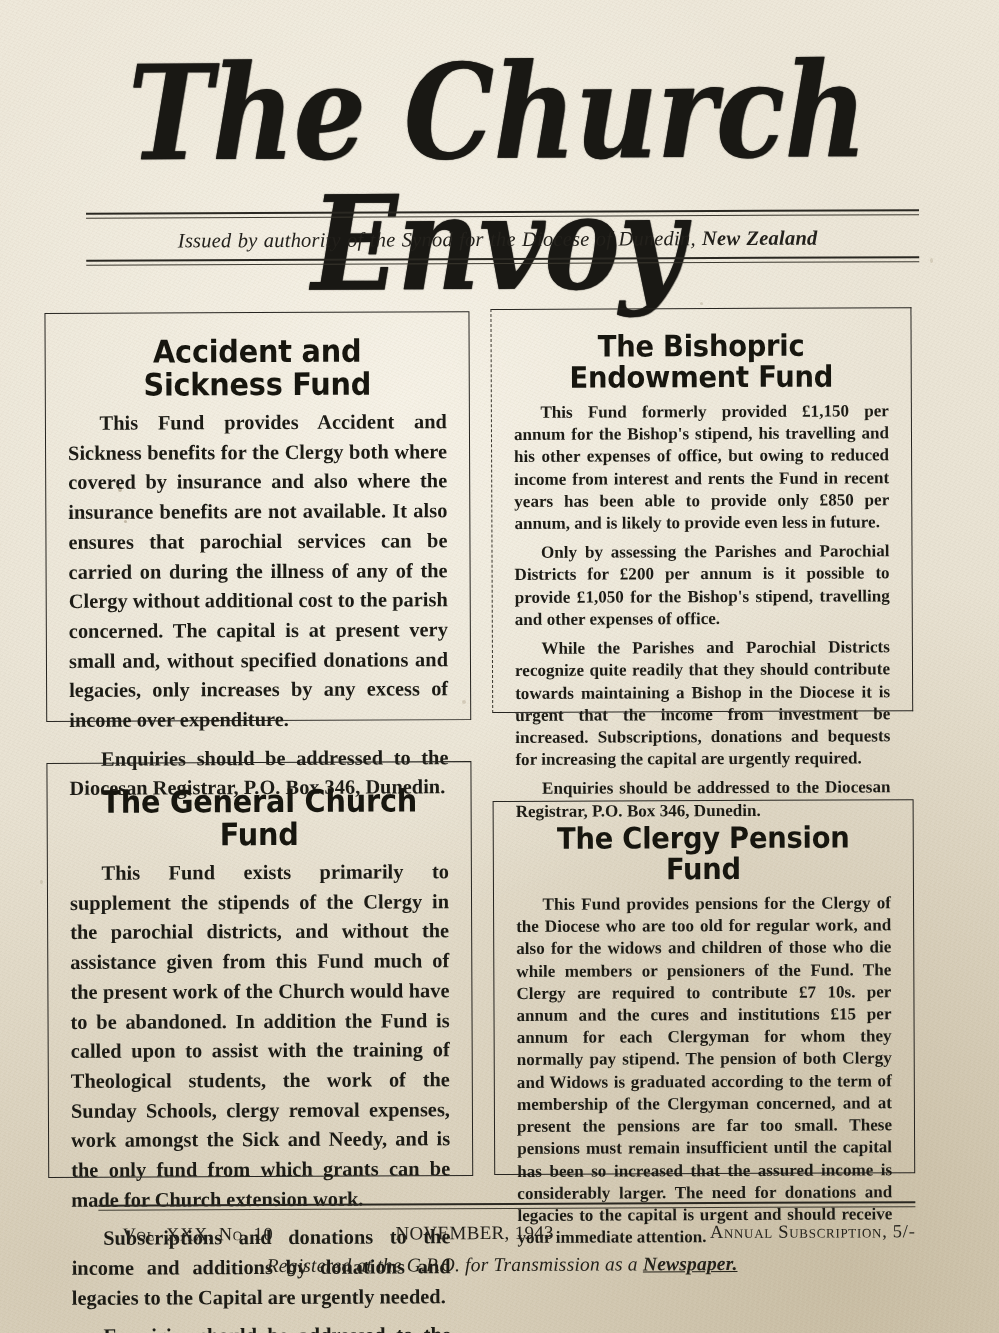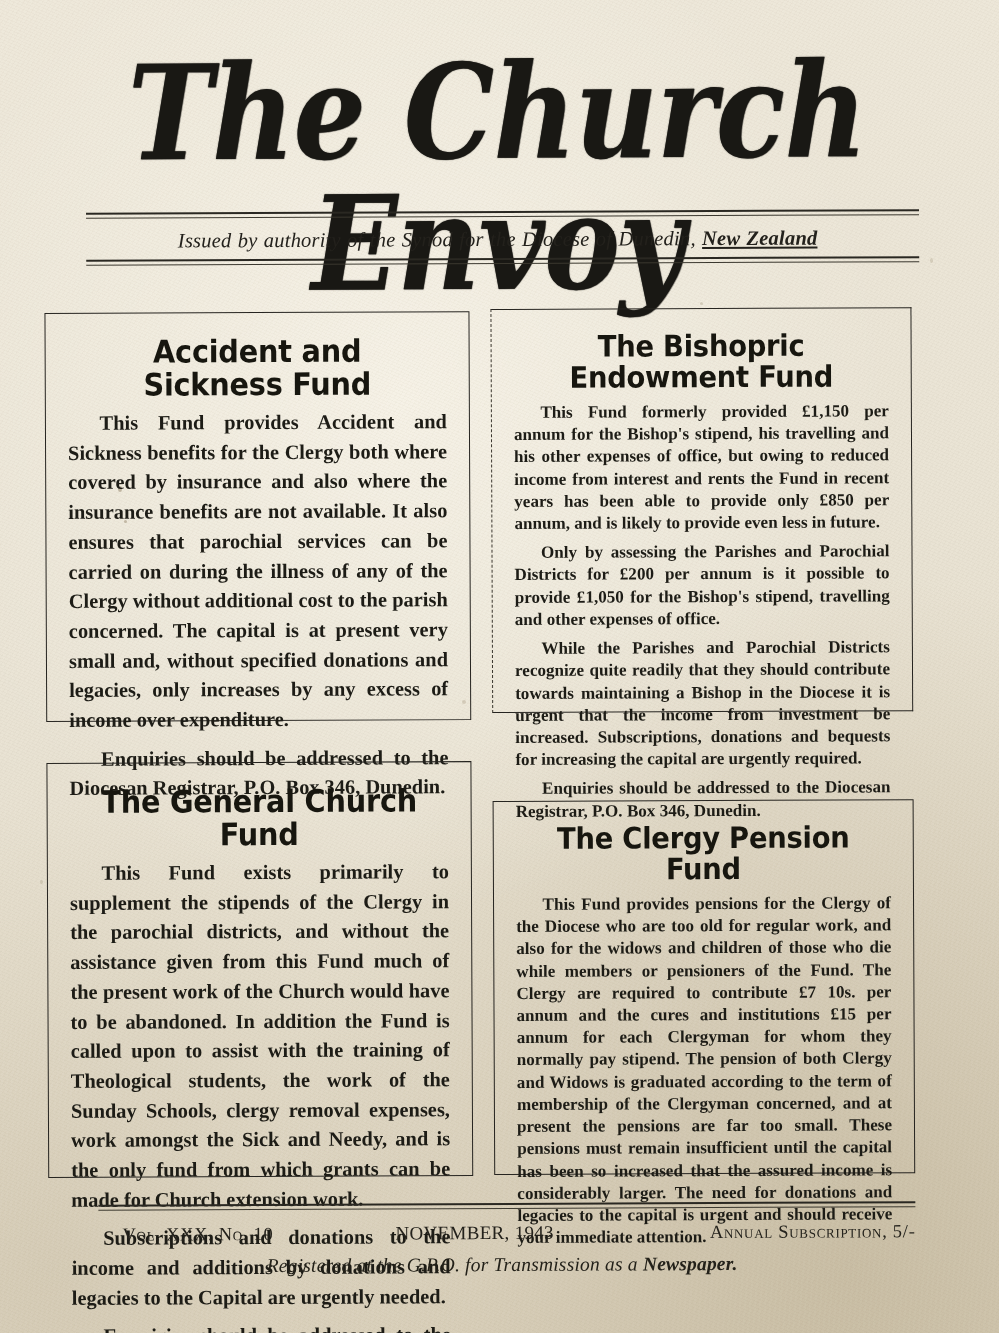--- a/index.html
+++ b/index.html
@@ -61,21 +61,21 @@
   .strapline{
     position:absolute;left:0;right:0;top:228px;
     text-align:center;
     font-family:"Liberation Serif", serif;
     font-style:italic;
     font-size:20.5px;
     letter-spacing:.2px;
     color:#23211c;
     word-spacing:1px;
   }
-  .strapline .nz{font-weight:700;font-style:italic;text-decoration:underline;}
+  .strapline .nz{font-weight:700;font-style:italic;}
 
   
   .box{
     position:absolute;
     border:1.7px solid #262420;
     box-sizing:border-box;
     background:transparent;
     padding:16px 22px 14px 22px;
   }
   .box.worn-left{ border-left-style:dashed; border-left-color:#3a362e; }
@@ -134,21 +134,21 @@
 
   .registered{
     position:absolute;left:0;right:0;top:1254px;
     text-align:center;
     font-family:"Liberation Serif", serif;
     font-style:italic;
     font-size:19.5px;
     color:#232119;
     letter-spacing:.2px;
   }
-  .registered .np{font-weight:700;font-style:italic;}
+  .registered .np{font-weight:700;font-style:italic;text-decoration:underline;}
 </style>
 </head>
 <body>
 
 <div class="paper"></div>
 <div class="grain"></div>
 
 <div class="speck" style="left:118px;top:486px;width:4px;height:6px;"></div>
 <div class="speck" style="left:124px;top:520px;width:3px;height:3px;"></div>
 <div class="speck" style="left:132px;top:1055px;width:4px;height:4px;opacity:.7;"></div>

